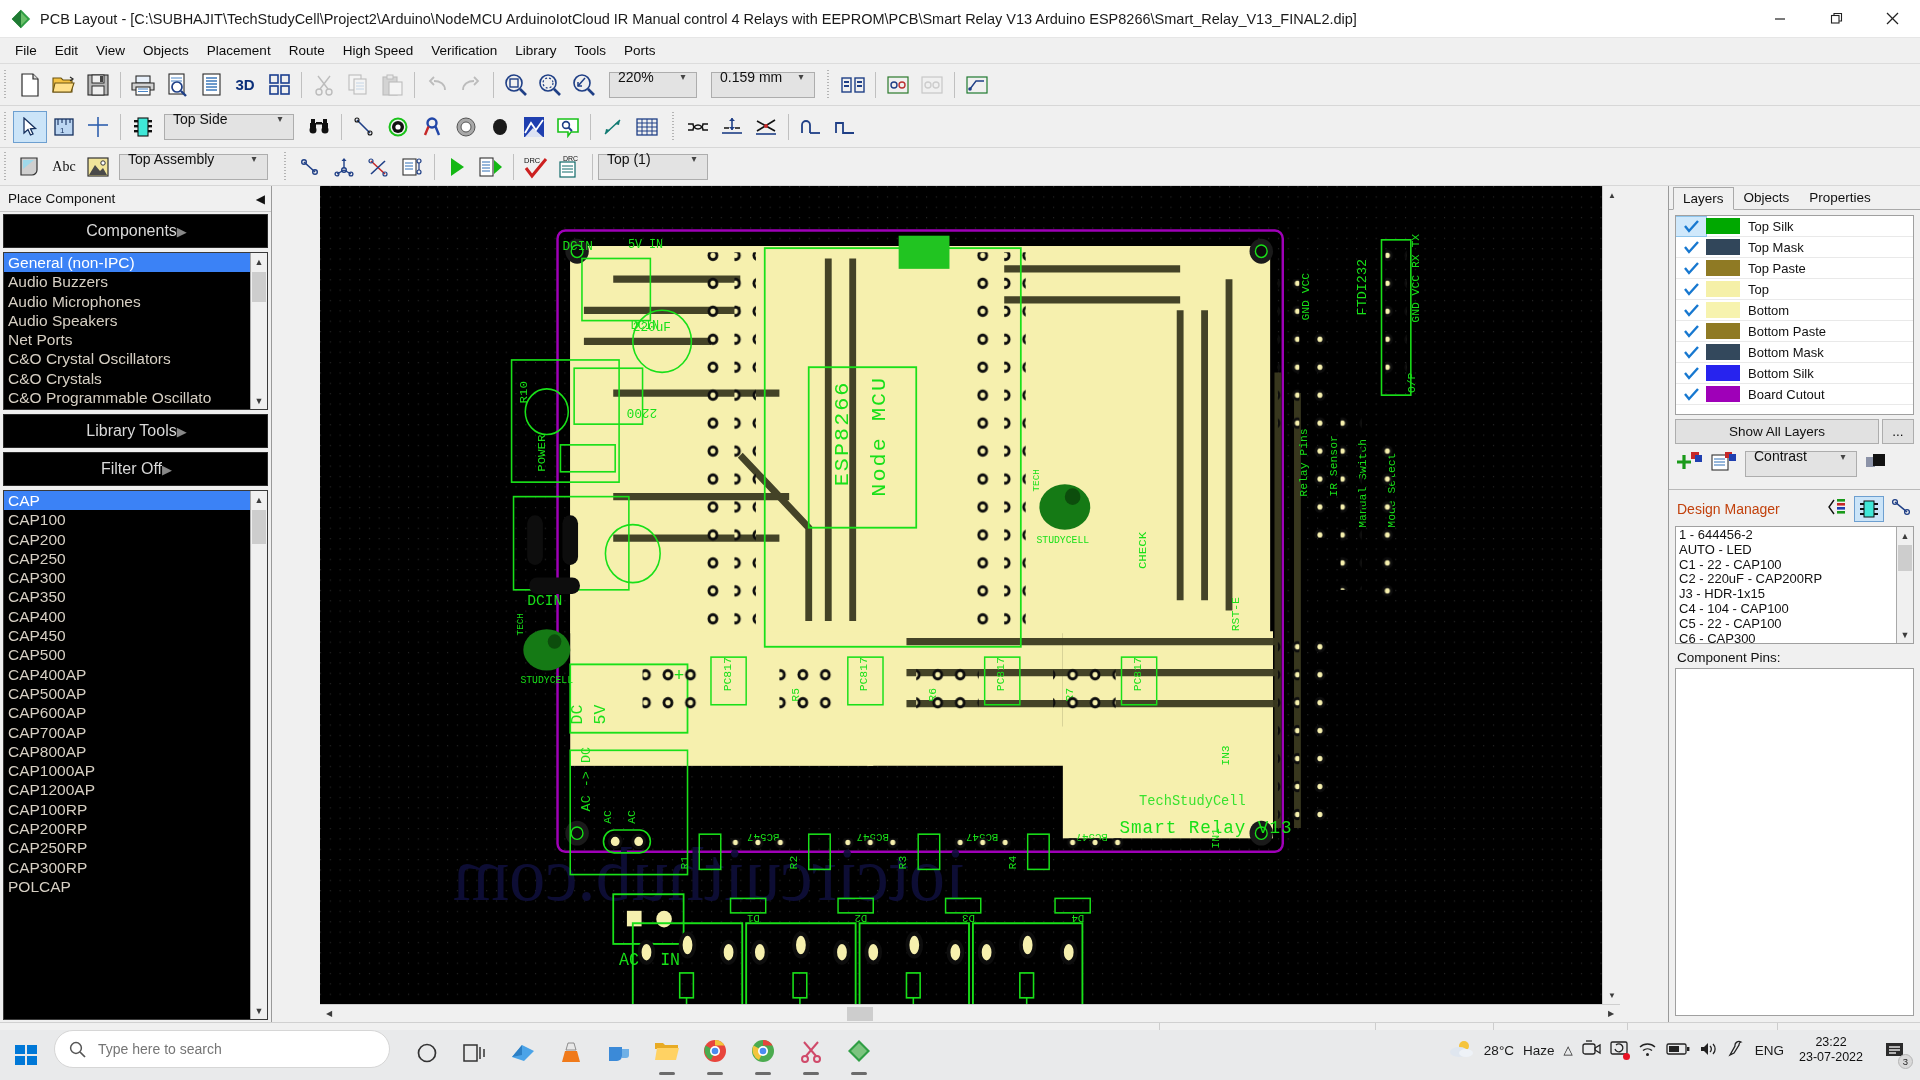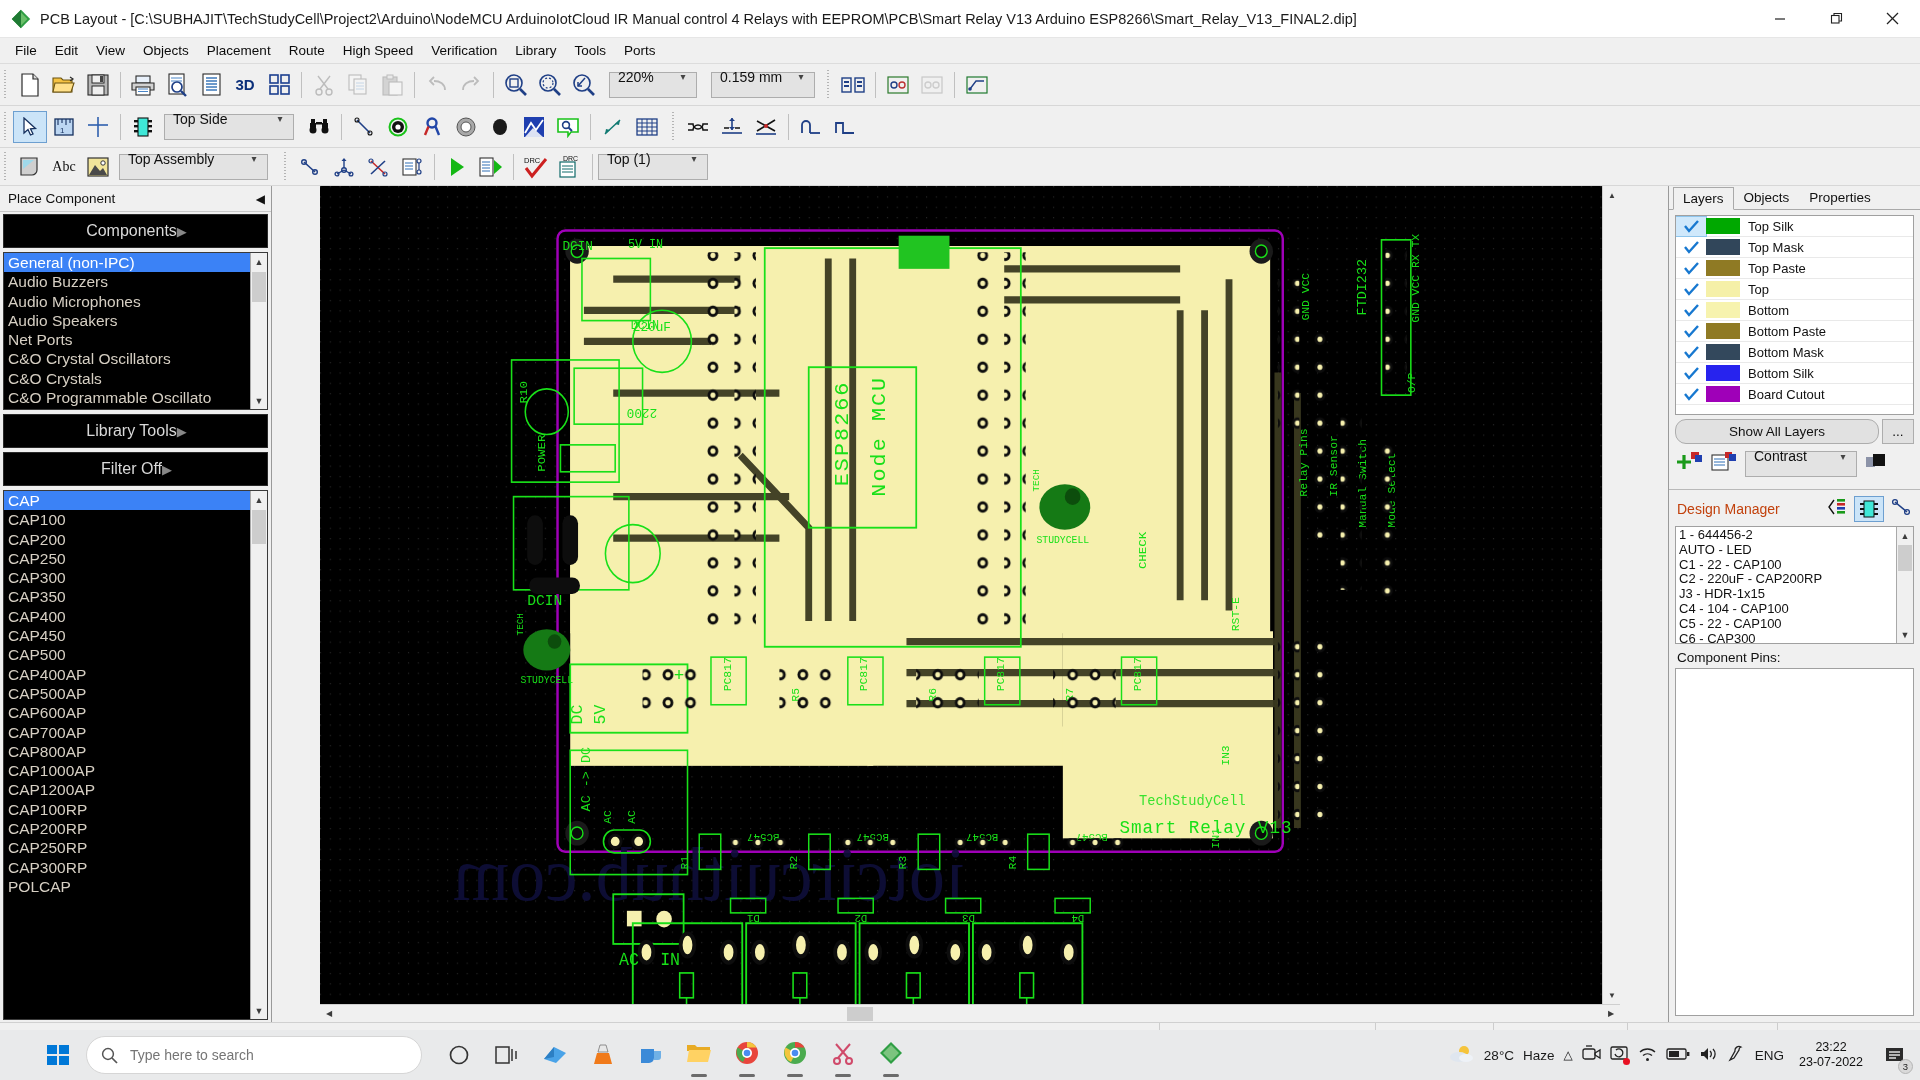--- a/index.html
+++ b/index.html
@@ -125,22 +125,22 @@
   .rsep { height: 1px; background: #b9b9b9; margin: 6px 0 0 0; }
 
   
   .statusbar { height: 28px; background: #f0f0f0; display: flex; align-items: center;
     border-top: 1px solid #d0d0d0; font-size: 13.5px; color: #111; }
   .sfield { padding: 0 10px; height: 28px; display: flex; align-items: center;
     border-right: 1px solid #cdcdcd; }
   .sfield.grow { flex: 1 1 auto; border-right: none; }
 
   
-  .taskbar { height: 50px; background: #e9eaeb; display: flex; align-items: center;
-    position: absolute; bottom: 0; left: 0; right: 0; padding-left: 32px; }
+  .taskbar { height: 50px; background: #e9eaeb; display: flex; align-items: flex-start;
+    position: absolute; bottom: 0; left: 0; right: 0; }
   .startbtn { width: 52px; height: 50px; display: flex; align-items: center;
     justify-content: center; }
   .searchbox { width: 336px; height: 38px; background: #fff; border-radius: 19px;
     display: flex; align-items: center; padding-left: 14px; margin-left: 2px;
     border: 1px solid #d6d6d6; }
   .searchbox input { border: none; outline: none; font-size: 14px; color: #555;
     background: transparent; margin-left: 10px; width: 250px;
     font-family: "Liberation Sans", sans-serif; }
   .tbicons { display: flex; align-items: center; margin-left: 16px; gap: 6px; }
   .tbicon { width: 42px; height: 46px; display: flex; align-items: flex-end;
@@ -1138,21 +1138,21 @@
                   <path d="M1 6 L5 11 L14 1" fill="none" stroke="#1778d0" stroke-width="2.4"></path>
                 </svg>
               </div>
               <div class="lswatch" style="background: rgb(159, 0, 184);"></div>
               <div class="lname">Board Cutout</div>
             </div>
           </div>
       </div>
 
       <div class="showrow">
-        <div class="btn" style="flex:1 1 auto;border-radius:11px;">Show All Layers</div>
+        <div class="btn" style="flex:1 1 auto;">Show All Layers</div>
         <div class="btn" style="width:32px;margin-left:3px;">...</div>
       </div>
 
       <div class="iconrow">
         <span>
           <svg width="26" height="22" viewBox="0 0 26 22">
               <path d="M6 4 v14 M-1 11 h14" transform="translate(1,0)" stroke="#1a9a1a" stroke-width="3.2" fill="none"></path>
               <rect x="14" y="1" width="8" height="7" fill="#c62828"></rect>
               <rect x="18" y="4" width="7" height="7" fill="#1f3fb0"></rect>
             </svg>

